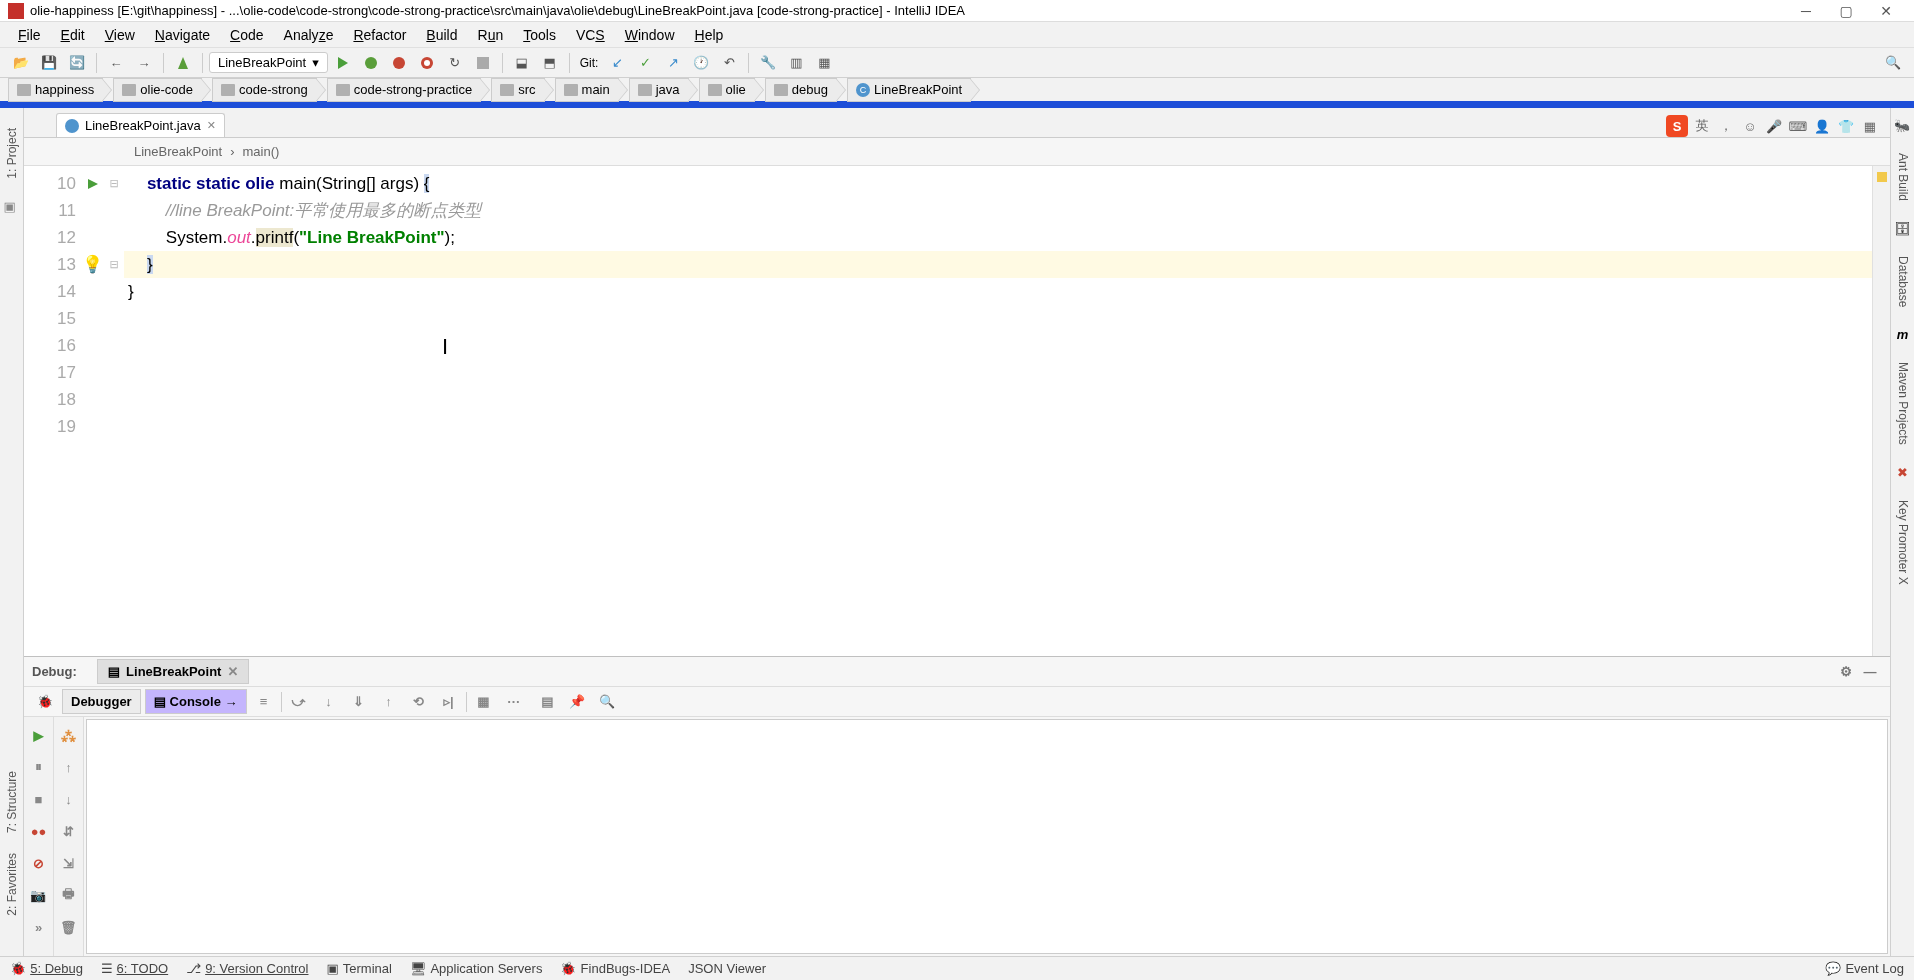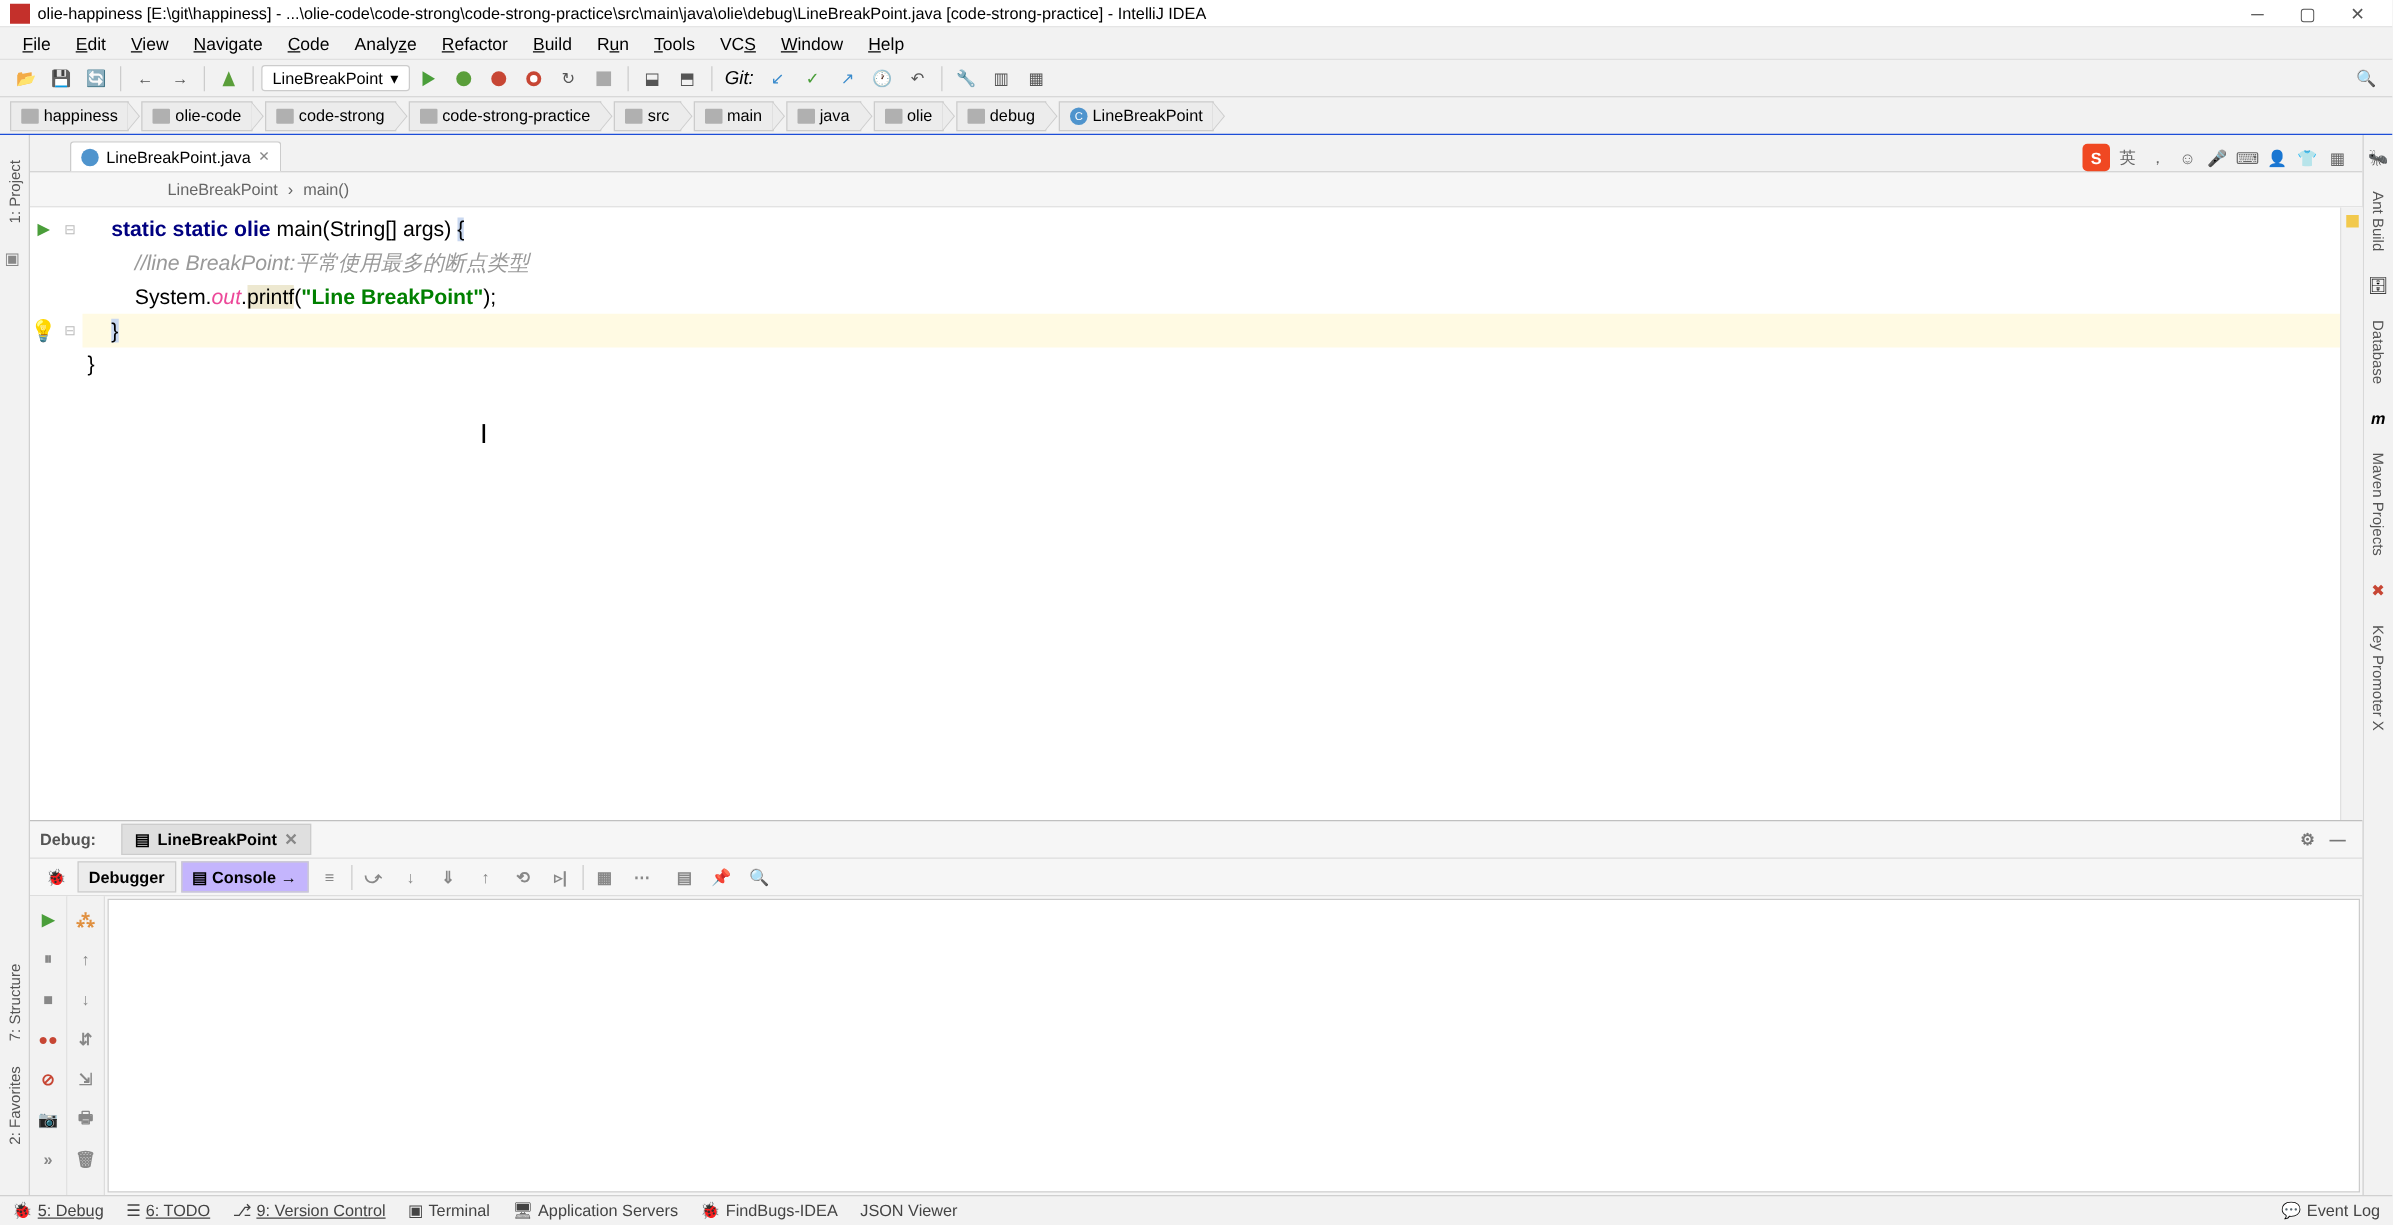--- a/index.html
+++ b/index.html
@@ -15,24 +15,24 @@
 .menubar { height: 26px; background: #f2f2f2; display: flex; align-items: center; padding: 0 8px; border-bottom: 1px solid #e0e0e0; }
 .menubar .menu { padding: 2px 10px; font-size: 14px; }
 .menubar .menu u { text-decoration: underline; }
 
 
 .toolbar { height: 30px; background: #f2f2f2; display: flex; align-items: center; padding: 0 8px; gap: 2px; border-bottom: 1px solid #d0d0d0; }
 .toolbar .tbtn { width: 26px; height: 26px; display: flex; align-items: center; justify-content: center; color: #555; }
 .toolbar .sep { width: 1px; height: 20px; background: #ccc; margin: 0 4px; }
 .toolbar .run-config { border: 1px solid #ccc; background: #fff; padding: 2px 8px; display: flex; align-items: center; gap: 6px; border-radius: 3px; }
 .toolbar .spacer { flex: 1; }
-.toolbar .git-label { font-size: 15px; margin: 0 4px; font-style: italic; }
-
-
-.breadcrumb-bar { height: 30px; background: #f2f2f2; display: flex; align-items: center; padding: 0 8px; gap: 0; border-bottom: 1px solid #1d4ed8; text-align: center; }
+.toolbar .git-label { font-size: 12px; margin: 0 4px; }
+
+
+.breadcrumb-bar { height: 30px; background: #f2f2f2; display: flex; align-items: center; padding: 0 8px; gap: 0; border-bottom: 7px solid #1d4ed8; text-align: center; }
 .crumb { display: flex; align-items: center; padding: 2px 8px; background: #ececec; border: 1px solid #ccc; position: relative; margin-right: 10px; height: 24px; }
 .crumb::after { content: ''; position: absolute; right: -10px; top: -1px; width: 0; height: 0; border-top: 12px solid transparent; border-bottom: 12px solid transparent; border-left: 10px solid #ccc; }
 .crumb::before { content: ''; position: absolute; right: -9px; top: 0; width: 0; height: 0; border-top: 11px solid transparent; border-bottom: 11px solid transparent; border-left: 9px solid #ececec; z-index: 1; }
 .crumb .folder-icon { width: 14px; height: 12px; background: #b0b0b0; margin-right: 4px; border-radius: 1px; }
 .crumb .class-icon { width: 14px; height: 14px; background: #4f94cd; border-radius: 50%; margin-right: 4px; display: flex; align-items: center; justify-content: center; color: #fff; font-size: 9px; }
 
 
 .work-row { flex: 1; display: flex; min-height: 0; }
 .left-gutter { width: 24px; background: #f2f2f2; border-right: 1px solid #d0d0d0; display: flex; flex-direction: column; align-items: center; gap: 20px; padding-top: 20px; }
 .left-gutter .vlabel { writing-mode: vertical-rl; transform: rotate(180deg); font-size: 12px; color: #555; cursor: pointer; }
@@ -266,20 +266,32 @@
       </div>
     </div>
 
     <div class="nav-sub">
       <span>LineBreakPoint</span>
       <span>›</span>
       <span>main()</span>
     </div>
 
     <div class="editor">
+      <div class="lines">
+        <div>10</div>
+          <div>11</div>
+          <div>12</div>
+          <div>13</div>
+          <div>14</div>
+          <div>15</div>
+          <div>16</div>
+          <div>17</div>
+          <div>18</div>
+          <div>19</div>
+      </div>
       <div class="gutter-icons">
         <div>
             <svg width="12" height="12">
               <path d="M1 1 L11 6 L1 11 Z" fill="#4a9e3a"></path>
             </svg>
           </div>
         <div></div>
           <div></div>
         <div>💡</div>
         <div></div>

